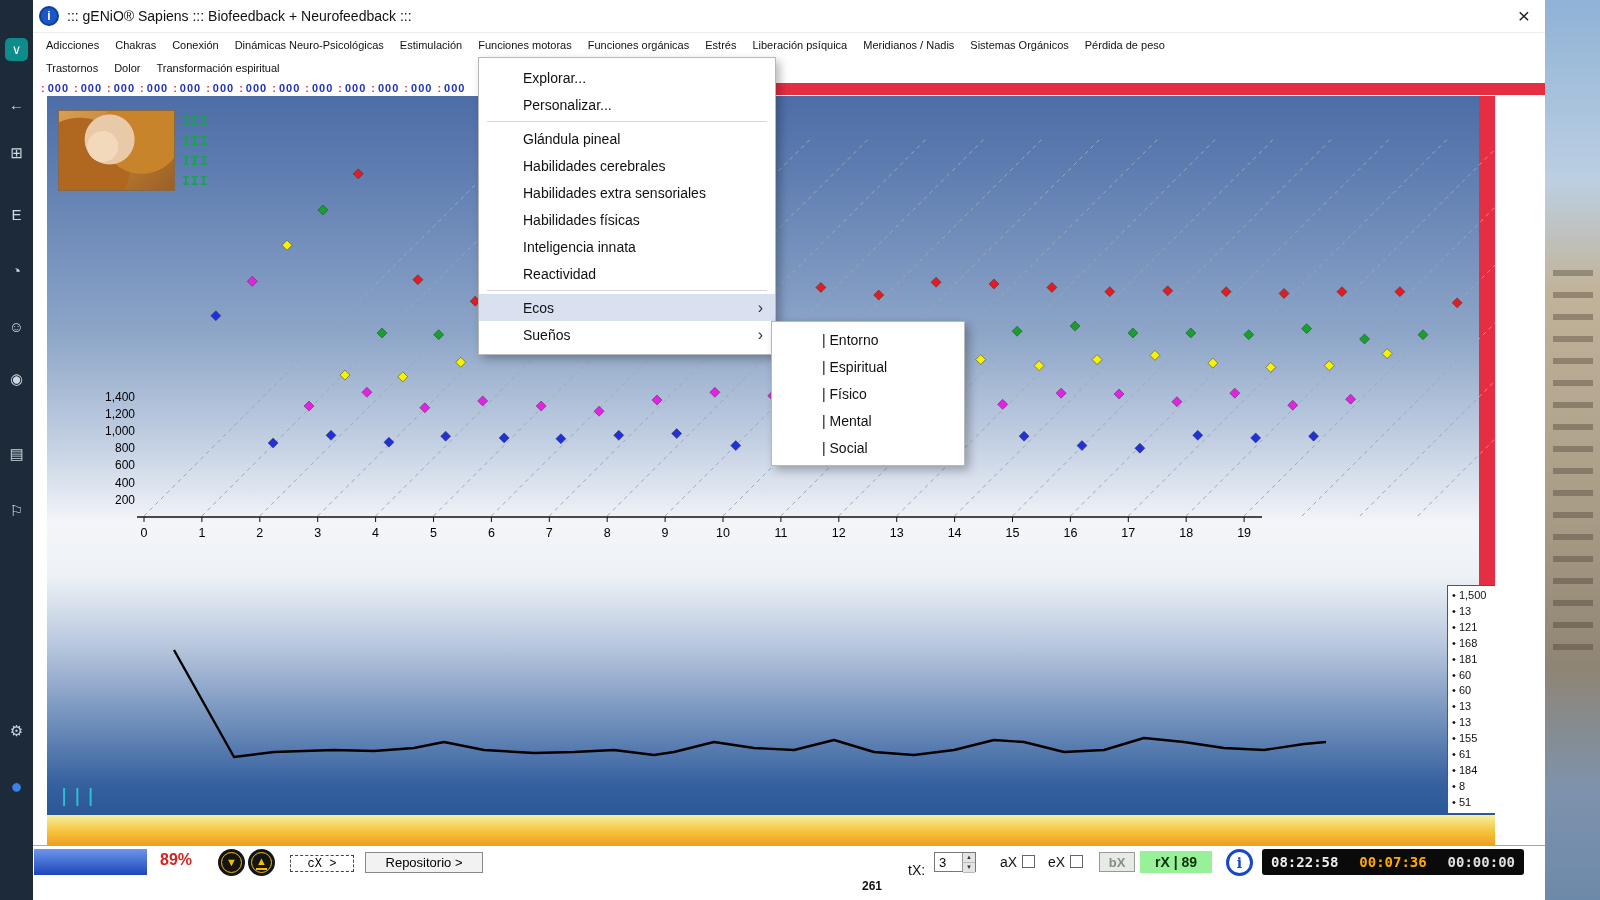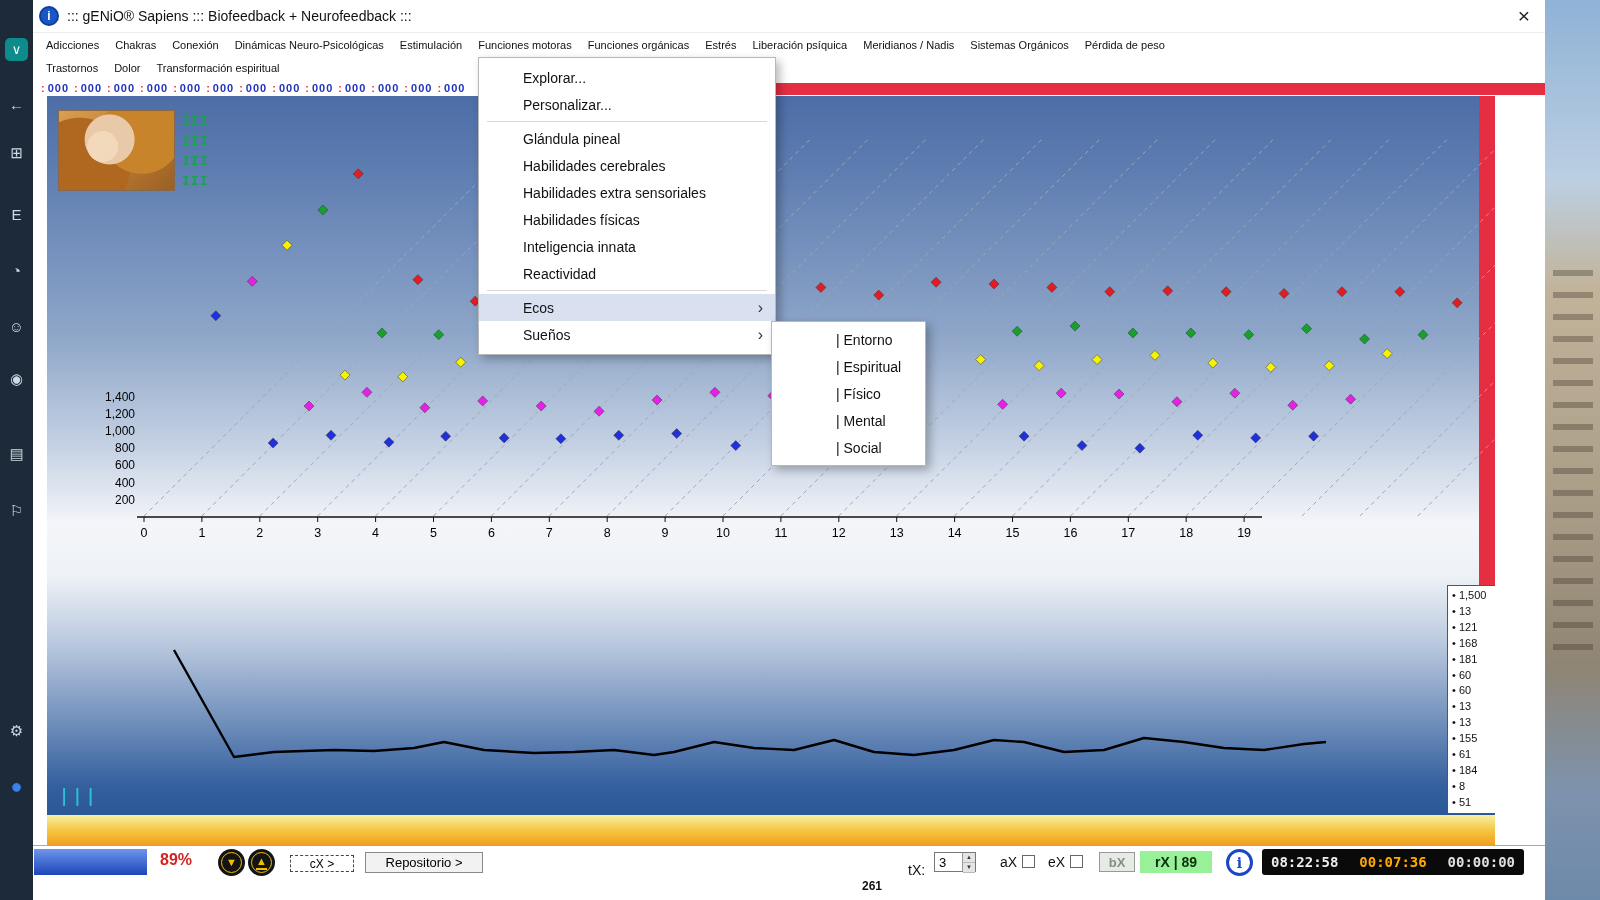--- a/index.html
+++ b/index.html
@@ -59,21 +59,21 @@
   svg.chart { position:absolute; left:0; top:0; width:1512px; height:749px; z-index:2; pointer-events:none; }
 
   .statusbar { position:absolute; left:0; top:845px; width:100%; height:33px; background:#fff; border-top:1px solid #a8a8a8; z-index:6; }
   .progress { position:absolute; left:1px; top:3px; width:113px; height:26px; background:linear-gradient(180deg,#6e95ec,#1c46b8); }
   .pct { position:absolute; left:127px; top:5px; font-size:16px; font-weight:bold; color:#d42222; }
   .circ { position:absolute; top:3px; width:27px; height:27px; border-radius:50%; background:#141414; display:flex; align-items:center; justify-content:center; }
   .circ::after { content:""; position:absolute; inset:3px; border:1px solid #f0c000; border-radius:50%; }
   .circ .g { color:#f0c000; font-size:11px; line-height:1; }
   .circ .g.ej { border-bottom:2px solid #f0c000; padding-bottom:1px; }
   .circ.c1 { left:185px; } .circ.c2 { left:215px; }
-  .dash-btn { position:absolute; left:257px; top:9px; width:64px; height:17px; background:#fff; border:1px dashed #444; font-size:12px; font-family:Liberation Sans, sans-serif; }
+  .dash-btn { position:absolute; left:257px; top:9px; width:64px; height:17px; background:#fff; border:1px dashed #444; font-size:12px; font-family:Liberation Mono, monospace; }
   .repo-btn { position:absolute; left:332px; top:6px; width:118px; height:21px; background:#f2f2f2; border:1px solid #888; font-size:13px; font-family:inherit; }
   .sb-label { position:absolute; top:8px; font-size:14px; color:#111; }
   .sb-label.tx { left:875px;margin-top:8px; } .sb-label.ax { left:967px; } .sb-label.ex { left:1015px; }
   .spin { position:absolute; left:901px; top:6px; width:42px; height:20px; border:1px solid #777; background:#fff; display:flex; }
   .spin-val { flex:1; font-size:13px; padding:2px 0 0 4px; }
   .spin-btns { width:13px; display:flex; flex-direction:column; border-left:1px solid #999; }
   .spin-btns i { flex:1; font-style:normal; font-size:6px; line-height:9px; text-align:center; background:#e4e4e4; color:#333; border-bottom:1px solid #bbb; }
   .cb { position:absolute; top:9px; width:13px; height:13px; border:1px solid #666; background:#fff; }
   .cb.ax { left:989px; } .cb.ex { left:1037px; }
   .bx-btn { position:absolute; left:1066px; top:6px; width:36px; height:20px; background:#e4ece4; border:1px solid #999; color:#8a8a8a; font-weight:bold; font-size:13px; font-family:inherit; }
@@ -81,21 +81,21 @@
   .info { position:absolute; left:1193px; top:3px; width:27px; height:27px; border-radius:50%; border:3px solid #1848c8; background:#fff; color:#1848c8; font-weight:bold; font-size:14px; display:flex; align-items:center; justify-content:center; font-family:"DejaVu Serif",serif; }
   .led { position:absolute; left:1229px; top:3px; width:262px; height:26px; background:#0a0a0a; border-radius:3px; display:flex; align-items:center; justify-content:space-between; padding:0 9px; font-family:"DejaVu Sans Mono",monospace; font-size:14px; font-weight:bold; }
   .led .t1 { color:#ededed; } .led .t2 { color:#ffaa00; } .led .t3 { color:#e0e0e0; }
 
   .bottom-edge { position:absolute; left:0; top:878px; width:100%; height:22px; background:#fff; }
   .bottom-frag { position:absolute; left:829px; top:1px; font-size:12px; font-weight:bold; color:#111; }
 
   
   .popup { position:absolute; background:#fff; border:1px solid #b8b8b8; box-shadow:4px 4px 9px rgba(0,0,0,.28); z-index:50; }
   .popup.main { left:478px; top:57px; width:298px; padding:6px 0; }
-  .popup.sub  { left:771px; top:321px; width:155px; padding:4px 14px; }
+  .popup.sub  { left:771px; top:321px; width:194px; padding:4px 0; }
   .mi { height:27px; display:flex; align-items:center; padding-left:44px; font-size:14px; color:#111; position:relative; white-space:nowrap; }
   .popup.sub .mi { padding-left:50px; }
   .mi.hl { background:#d9e1f0; }
   .mi .arrow { position:absolute; right:12px; font-size:16px; color:#333; }
   .msep { height:1px; background:#d8d8d8; margin:3px 8px; }
 </style>
 </head>
 <body>
 
 <div class="stage">

